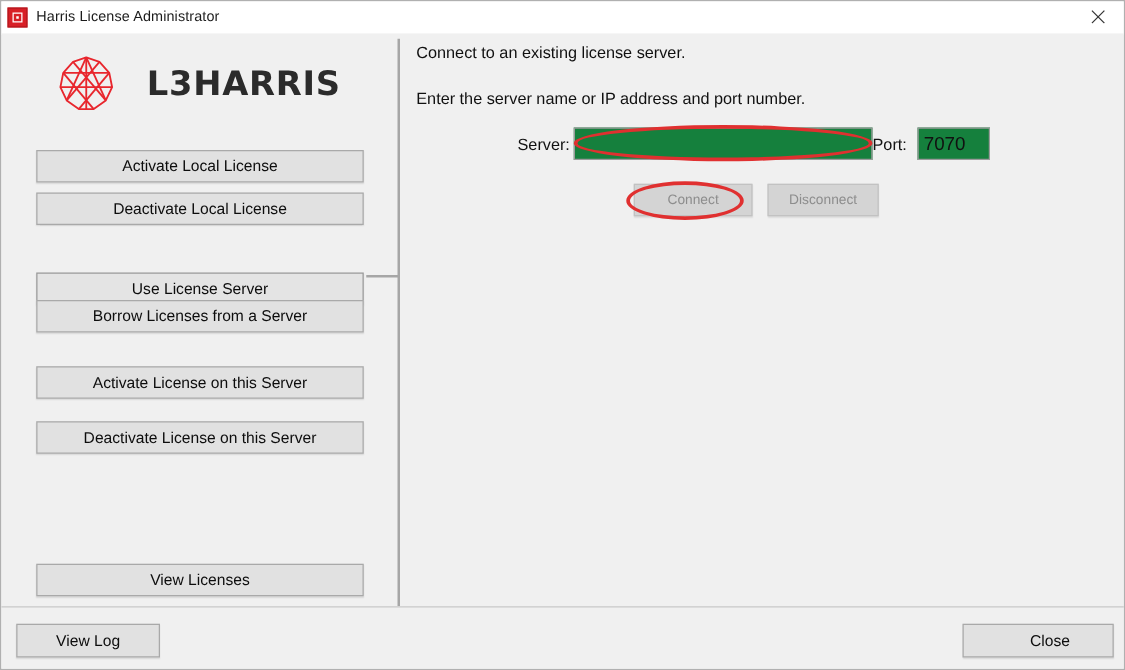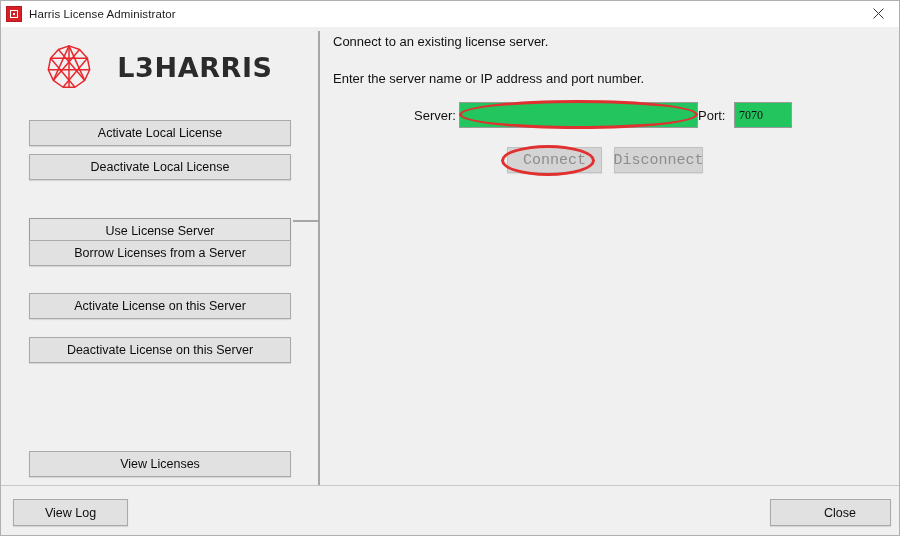--- a/index.html
+++ b/index.html
@@ -184,25 +184,25 @@
     font-size: 13px;
     color: #111111;
     top: 7px;
     white-space: nowrap;
   }
   .label-server { left: 94px; }
   .label-port   { left: 378px; }
 
   .text-input {
     position: absolute;
-    background: #22c55e;
+    background: #15803d;
     border: 1px solid #9a9a9a;
     box-sizing: border-box;
-    font-family: Liberation Serif, serif;
-    font-size: 12px;
+    font-family: Liberation Sans, sans-serif;
+    font-size: 15px;
     color: #111111;
     padding: 0 4px;
     outline: none;
   }
   .input-server {
     left: 139px;
     top: 1px;
     width: 239px;
     height: 26px;
   }
@@ -220,22 +220,22 @@
     width: 581px;
     height: 30px;
   }
   .action-btn {
     position: absolute;
     top: 0;
     height: 26px;
     background: #d4d4d4;
     border: 1px solid #c2c2c2;
     box-sizing: border-box;
-    font-family: Liberation Mono, monospace;
-    font-size: 15px;
+    font-family: Liberation Sans, sans-serif;
+    font-size: 11px;
     color: #8d8d8d;
     display: flex;
     align-items: center;
     justify-content: center;
     cursor: default;
     padding: 0;
     box-shadow: 0 1px 1px rgba(0,0,0,.08);
   }
   .btn-connect    { left: 187px; width: 95px; }
   .btn-disconnect { left: 294px; width: 89px; }

